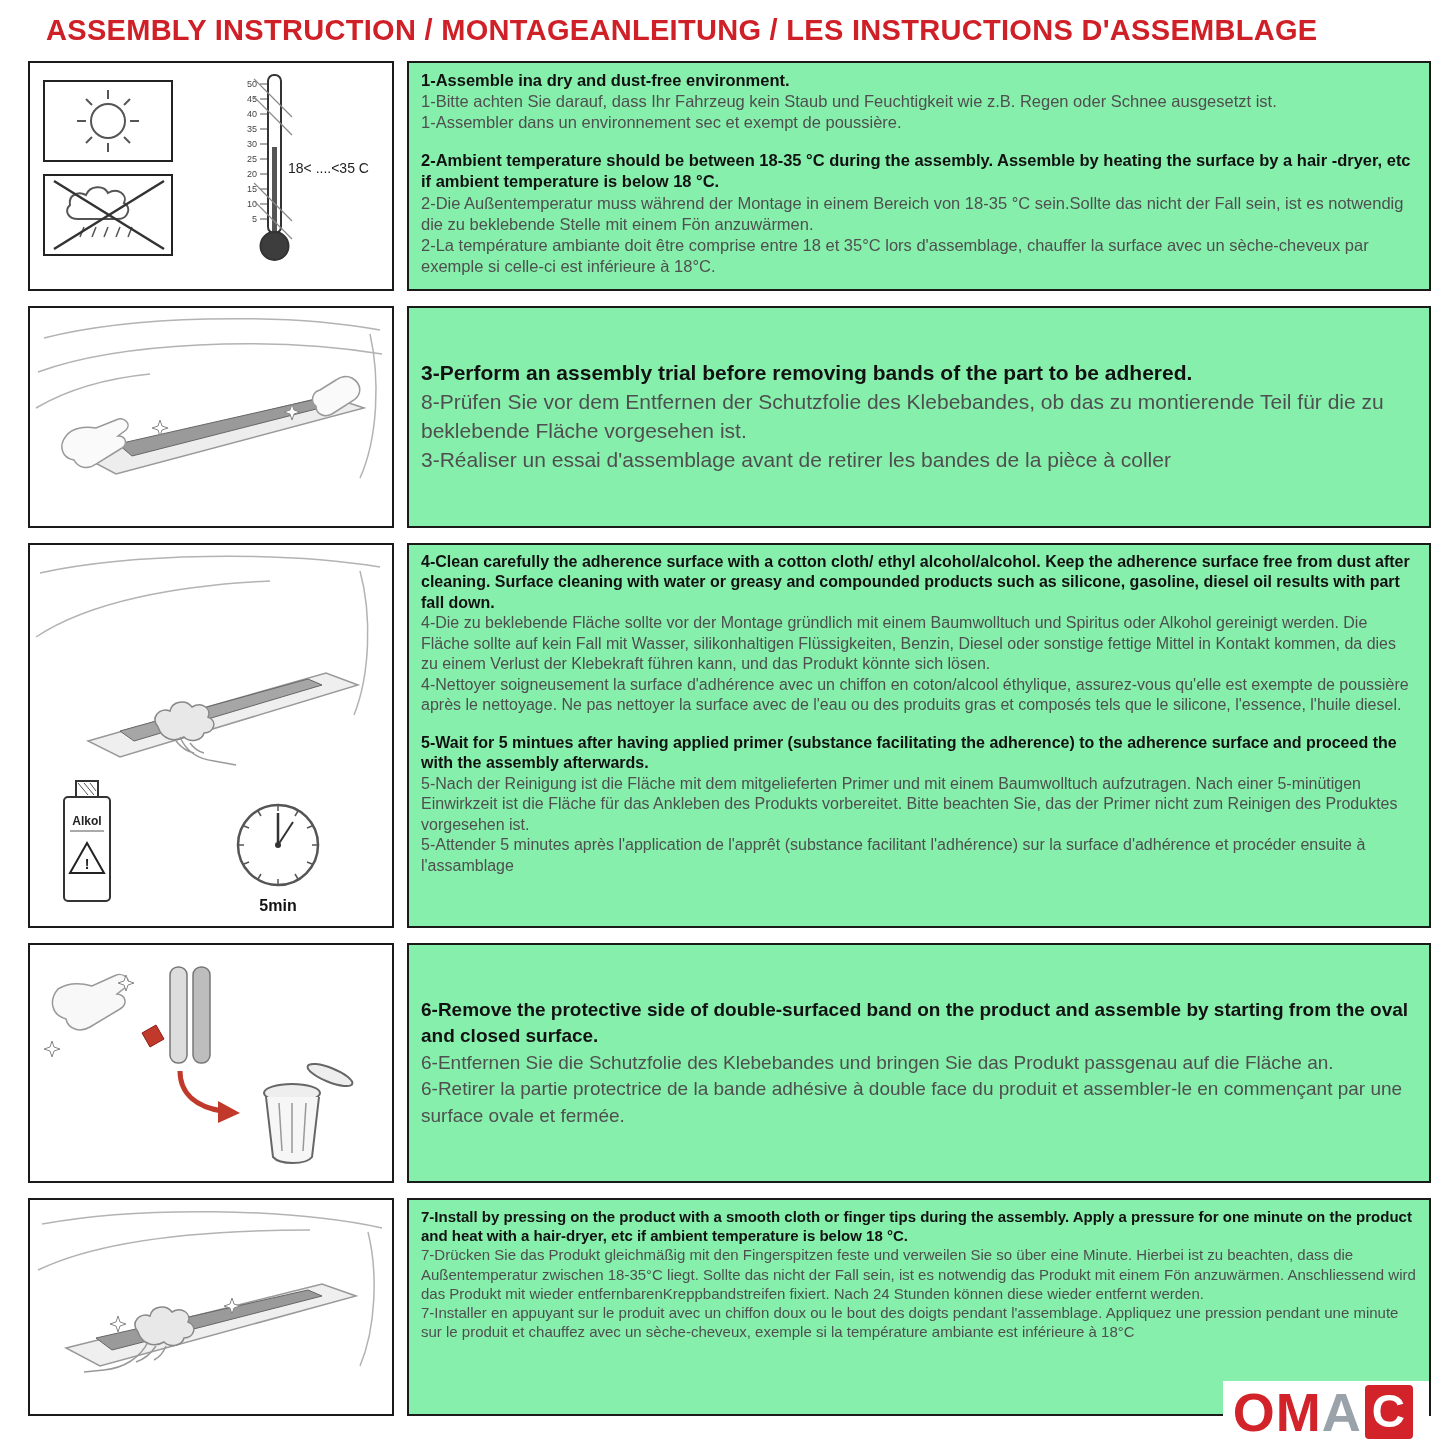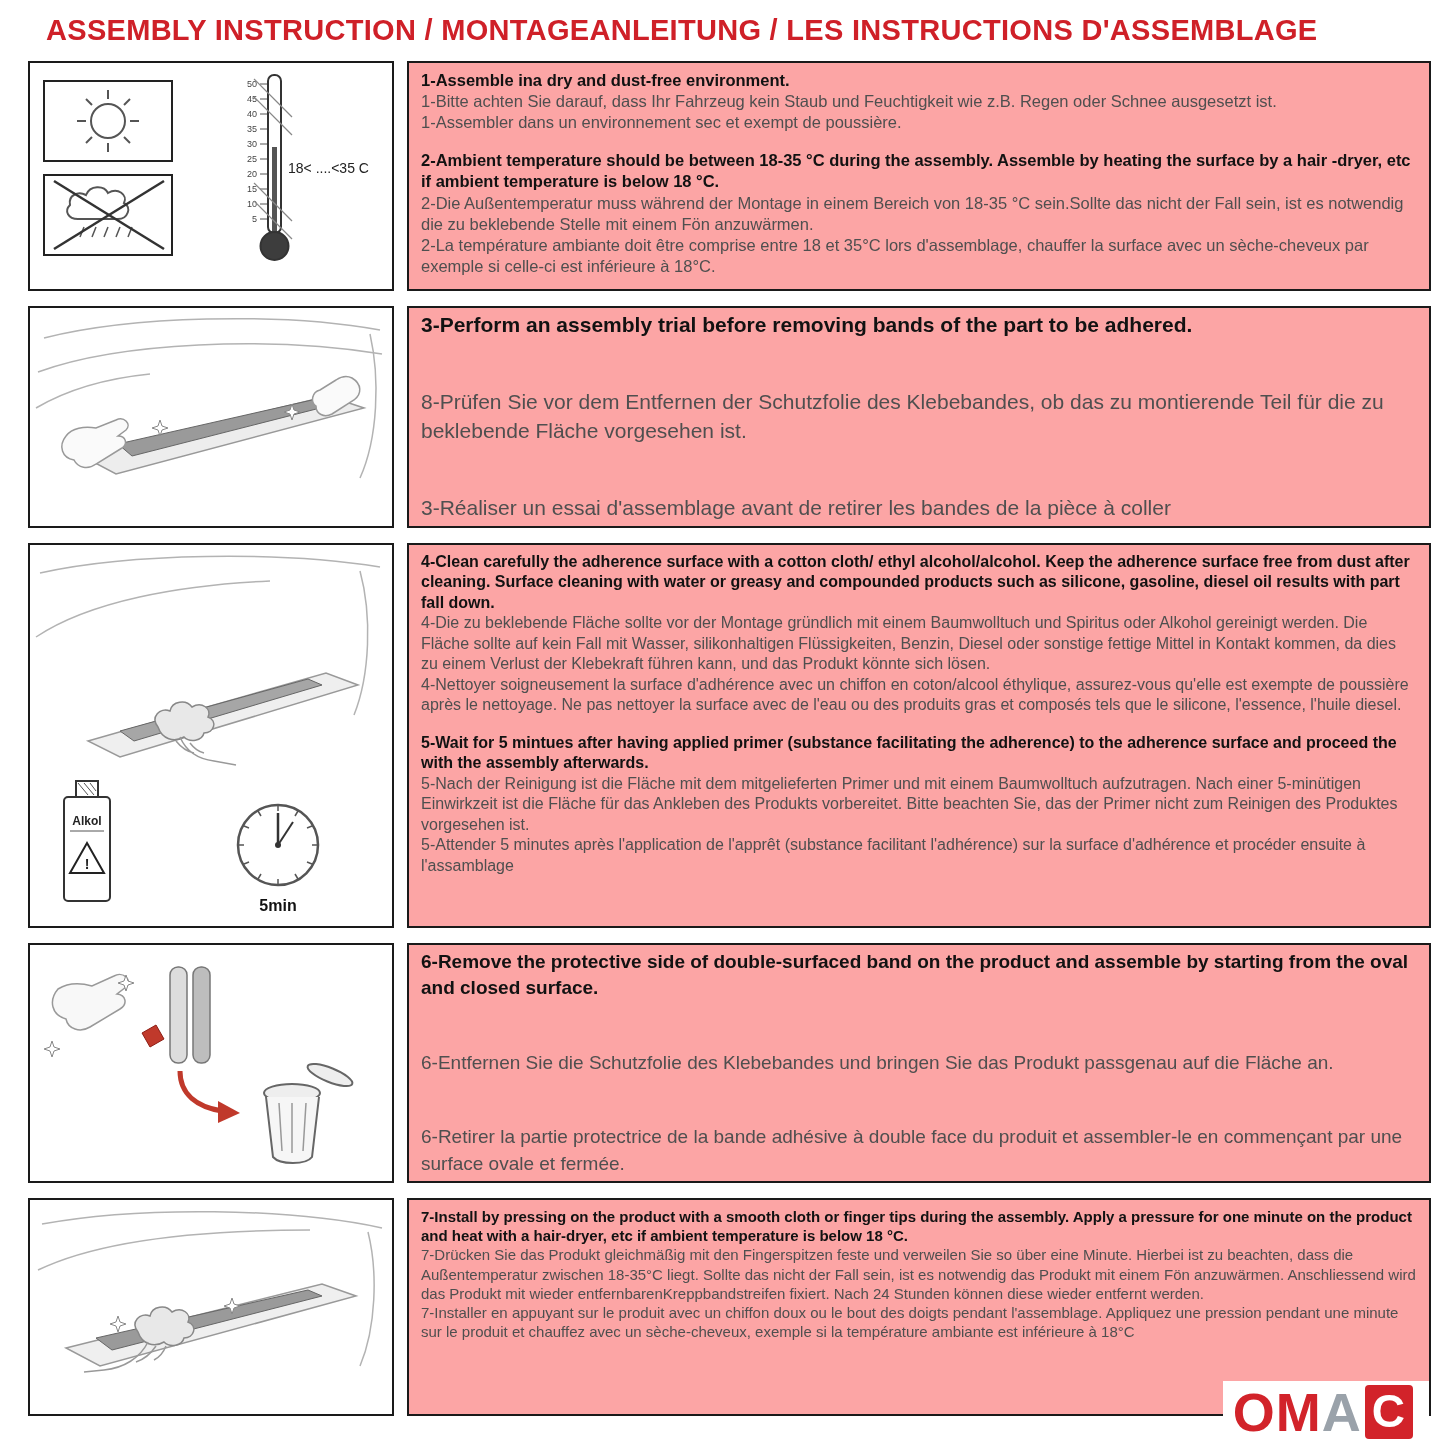--- a/index.html
+++ b/index.html
@@ -11,32 +11,32 @@
   }
   .page { width:1445px; height:1445px; padding:8px 14px 0 28px; position:relative;border-radius:31px; }
   .title {
     color:#cf2028; font-weight:bold; font-size:29px; letter-spacing:0.3px;
     margin:6px 0 14px 18px; white-space:nowrap;
   }
   .row { display:flex; gap:13px; margin-bottom:15px; }
   .r1 { height:230px; } .r2 { height:222px; } .r3 { height:385px; }
   .r4 { height:240px; } .r5 { height:218px; }
   .illus { flex:0 0 366px; border:2px solid #1a1a1a; background:#fff; overflow:hidden;text-decoration:underline; }
-  .tbox  { flex:1; border:2px solid #1a1a1a; background:#fca5a5; padding:7px 12px; overflow:hidden; color:#4f4f4f; }
+  .tbox  { flex:1; border:2px solid #1a1a1a; background:#86efac; padding:7px 12px; overflow:hidden; color:#4f4f4f; }
   .tbox p { line-height:1.28; }
   .b { font-weight:bold; color:#121212; }
   .mt { margin-top:17px; }
   .r1 .tbox { font-size:16.5px; }
   .r2 .tbox { font-size:21px; }
   .r2 .tbox p { line-height:1.38; }
   .r3 .tbox { font-size:16px; }
   .r4 .tbox { font-size:19px; }
   .r4 .tbox p { line-height:1.4; }
   .r5 .tbox { font-size:15px; }
-  .center { display:flex; flex-direction:column; justify-content:center;gap:48px; }
+  .center { display:flex; flex-direction:column; justify-content:center; }
   .logo {
     position:absolute; right:16px; bottom:4px;
     display:flex; align-items:center; background:#fff; padding:4px 16px 2px 10px;
     font-weight:bold; font-size:54px; letter-spacing:1px; line-height:1;
   }
   .l-red  { color:#d2232a; }
   .l-gray { color:#9aa2aa; }
   .l-box  { background:#d2232a; color:#fff; font-size:46px; padding:3px 7px 5px 7px; margin-left:3px; border-radius:4px; }
   svg text { font-family:"Liberation Sans", sans-serif; }
 </style>

